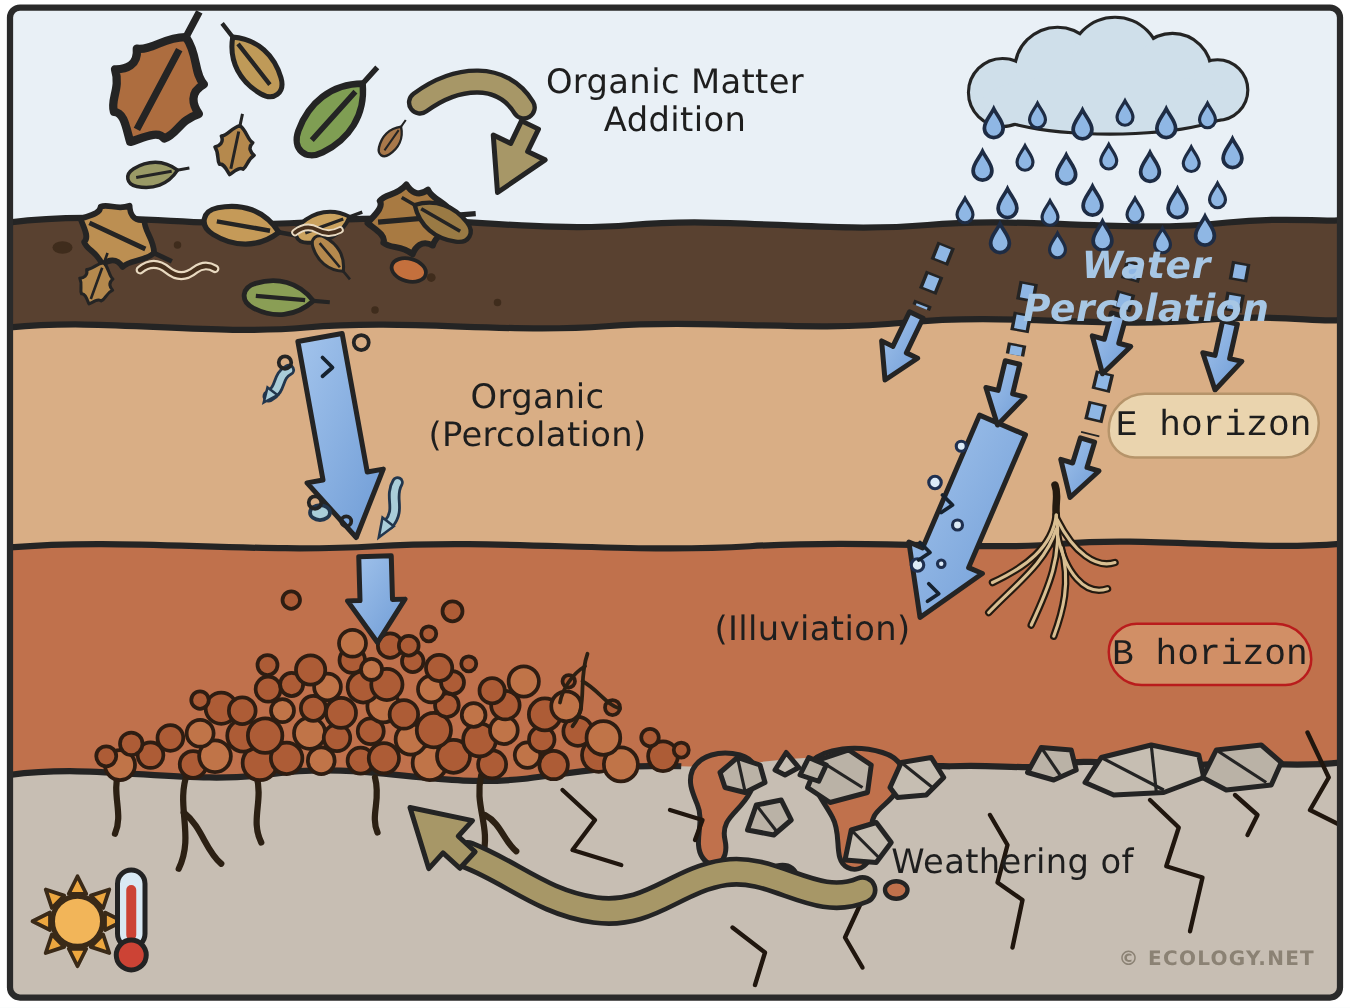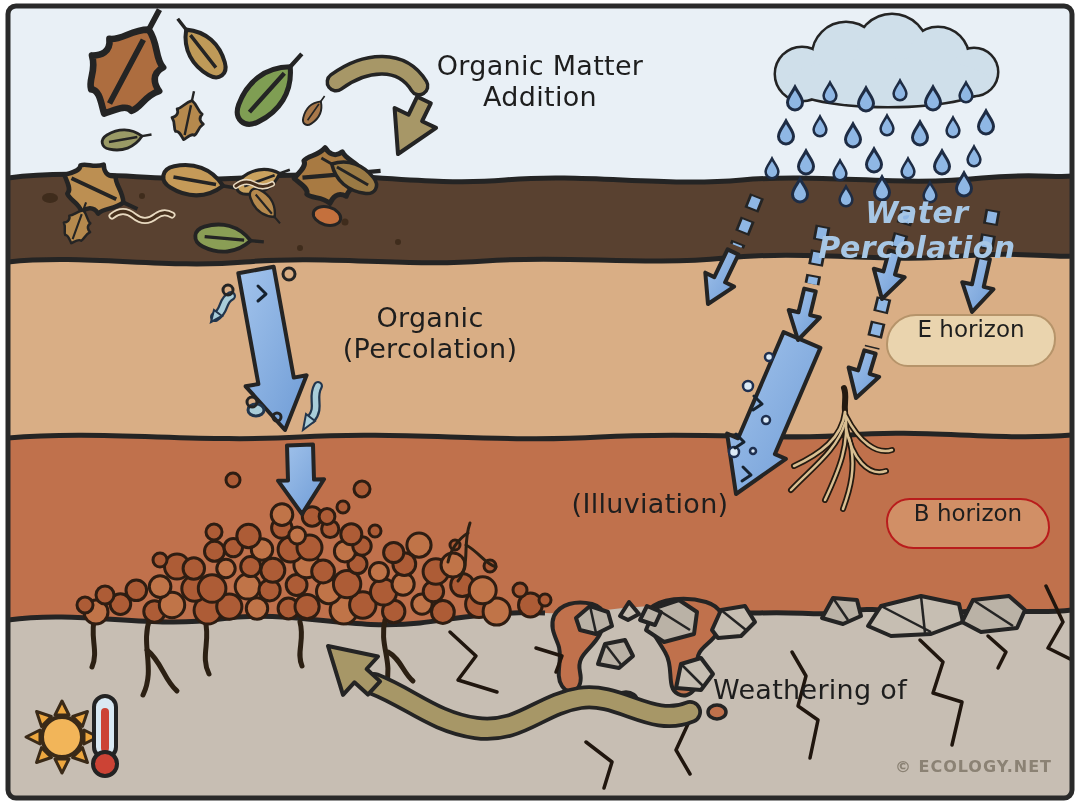--- a/index.html
+++ b/index.html
@@ -3,22 +3,22 @@
 <meta charset="utf-8">
 <style>
   html,body{margin:0;padding:0;background:#ffffff;}
   #stage{position:relative;width:1080px;height:806px;background:#ffffff;overflow:hidden;
          font-family:"DejaVu Sans",sans-serif;}
   #art{position:absolute;left:0;top:0;}
   .lbl{position:absolute;text-align:center;line-height:1.16;font-size:27px;
        color:var(--c-label_text,#1e1e1e);letter-spacing:.3px;}
   .lbl .ln{display:block;}
   .water-lbl{color:var(--c-water_text,#a7c7e5);font-size:30px;font-weight:600;letter-spacing:.5px;}
-  .pill{position:absolute;display:flex;align-items:flex-start;justify-content:center;
-        font-size:23px;color:var(--c-label_text,#1e1e1e);border-radius:26px;}
+  .pill{position:absolute;display:flex;align-items:center;justify-content:center;
+        font-size:29px;color:var(--c-label_text,#1e1e1e);border-radius:26px;font-family:Liberation Mono, monospace;}
   .pill-e{left:886px;top:314px;width:166px;height:49px;background:var(--c-e_pill_bg,#ead4ae);
           border:2px solid #b6946a;border-radius:30px 24px 28px 22px;}
   .pill-b{left:886px;top:498px;width:160px;height:47px;background:var(--c-b_pill_bg,#d18f66);
           border:2px solid #b91c1c;border-radius:24px 30px 22px 28px;}
   .copyright{position:absolute;left:852px;top:757px;width:200px;text-align:right;
              font-size:16px;letter-spacing:1px;color:var(--c-copyright_text,#8b8274);font-weight:600;}
 </style>
 </head>
 <body>
 

